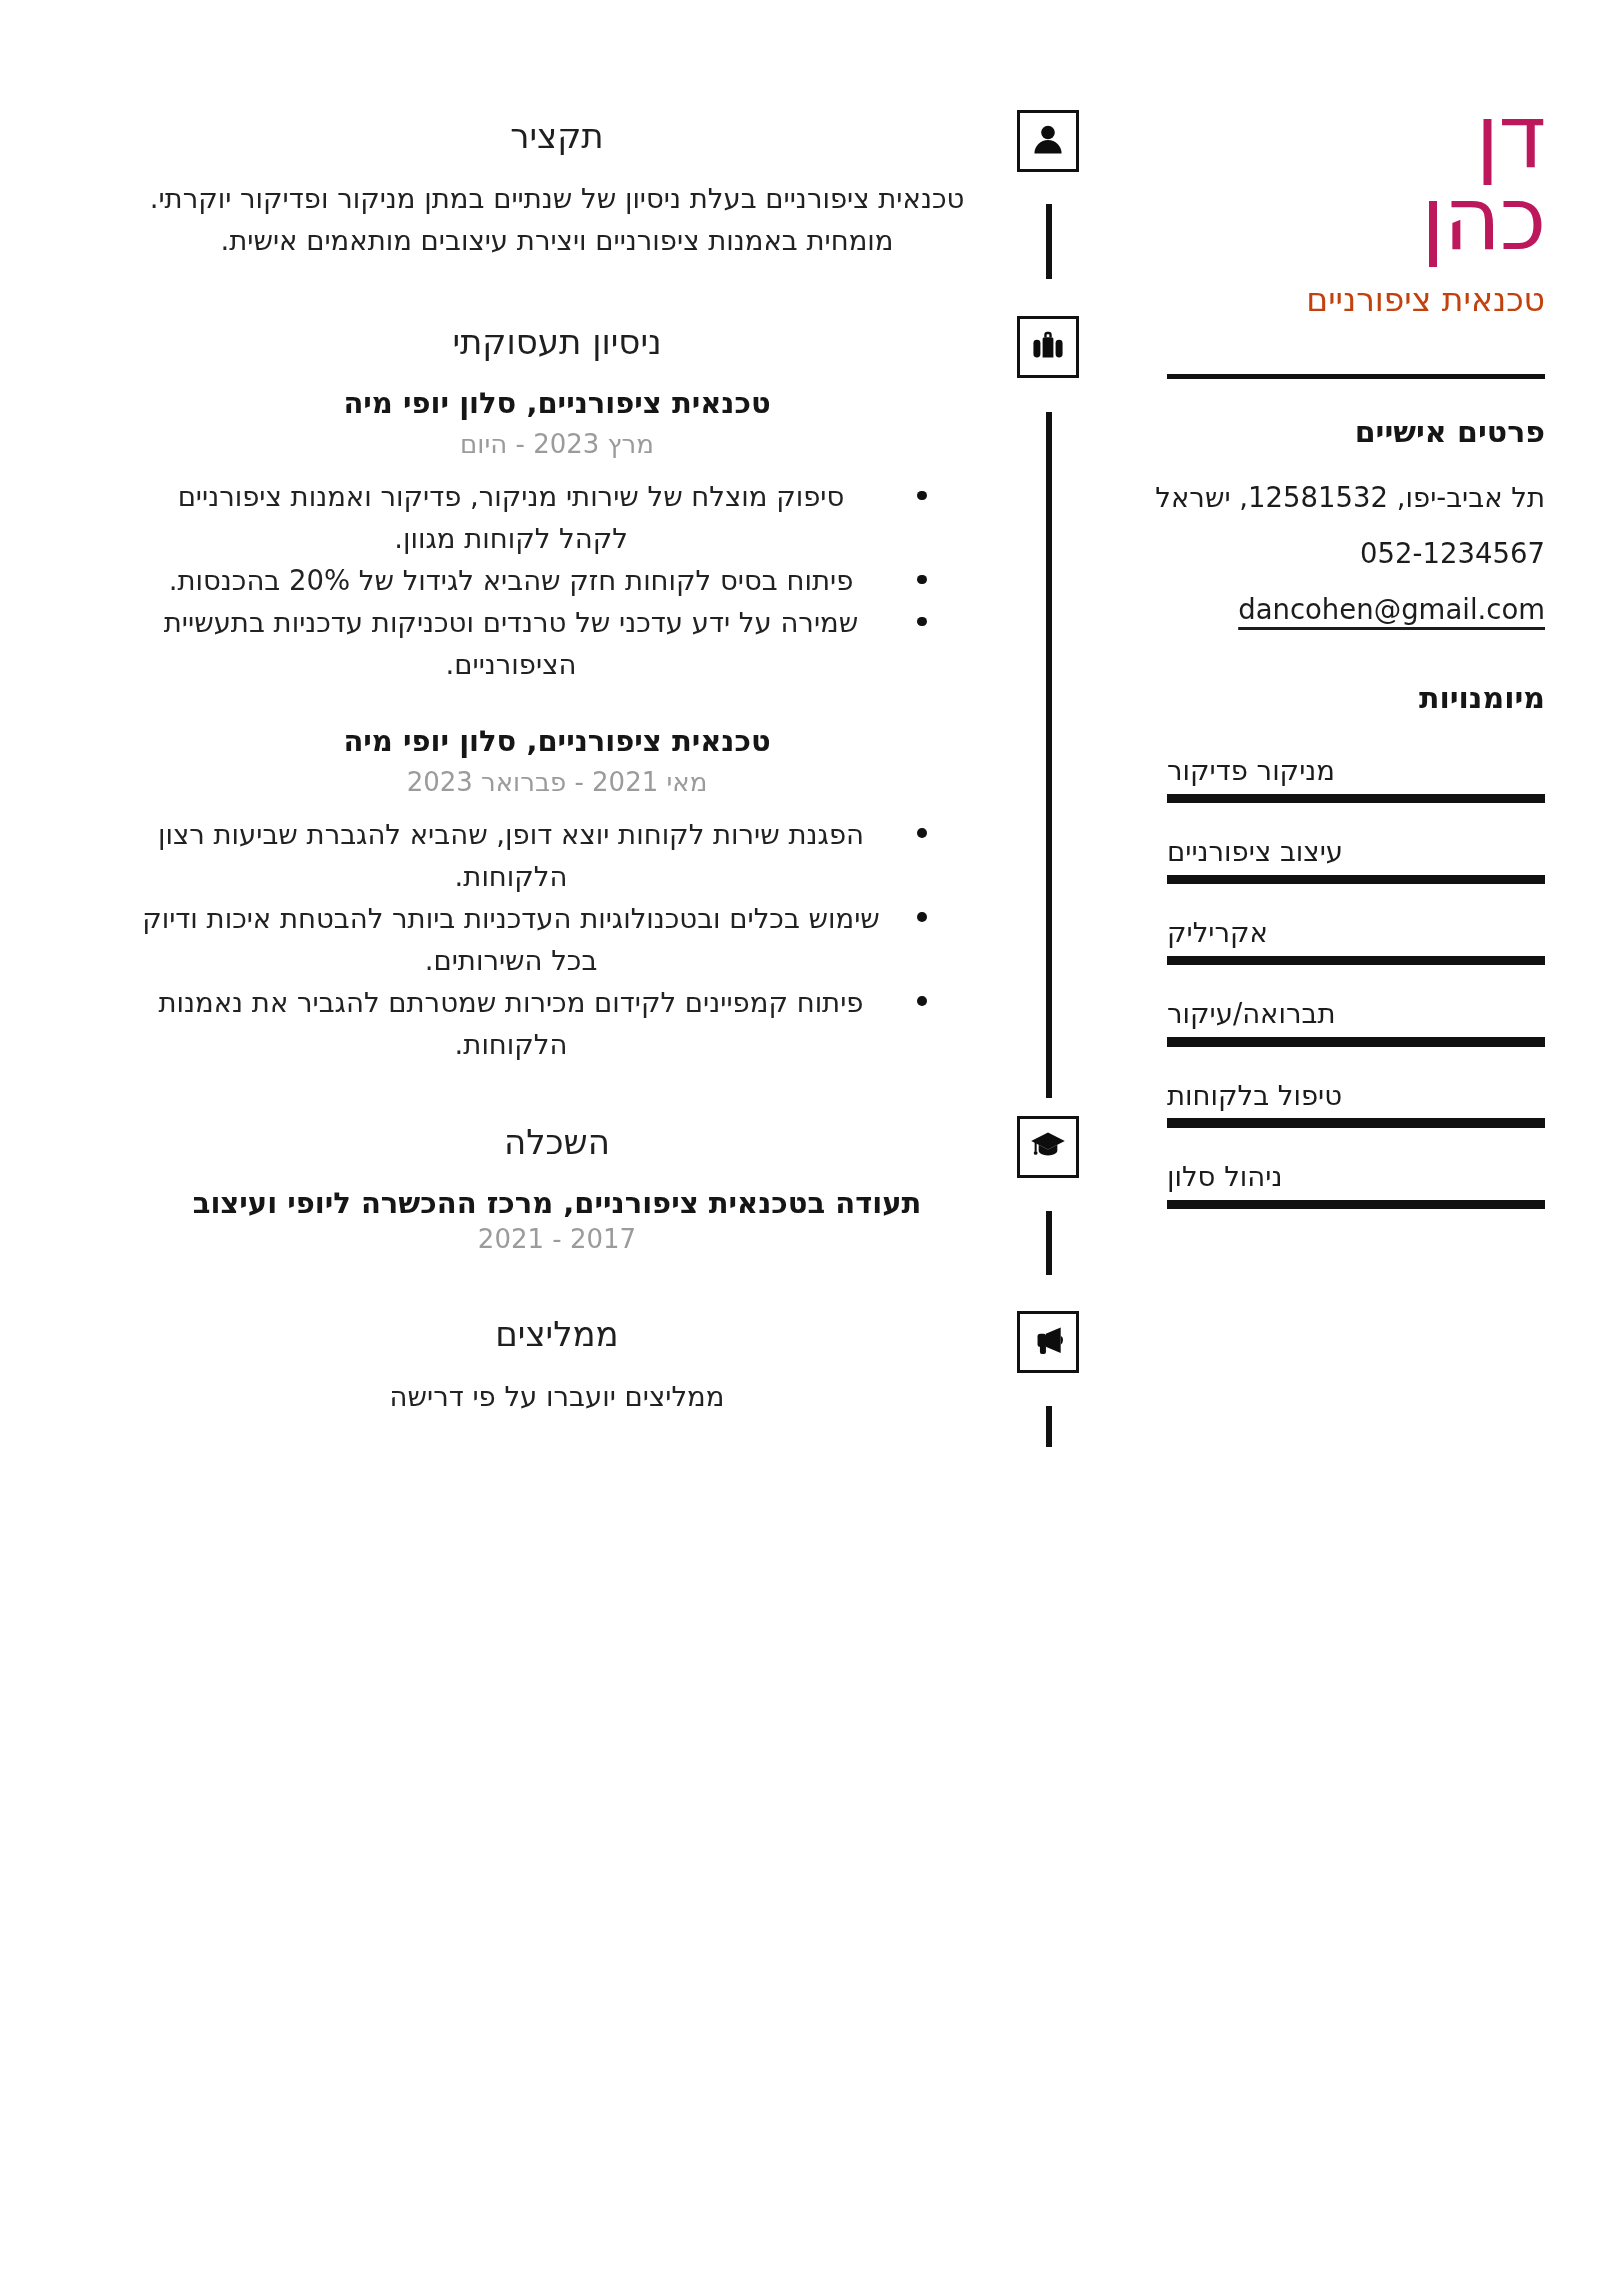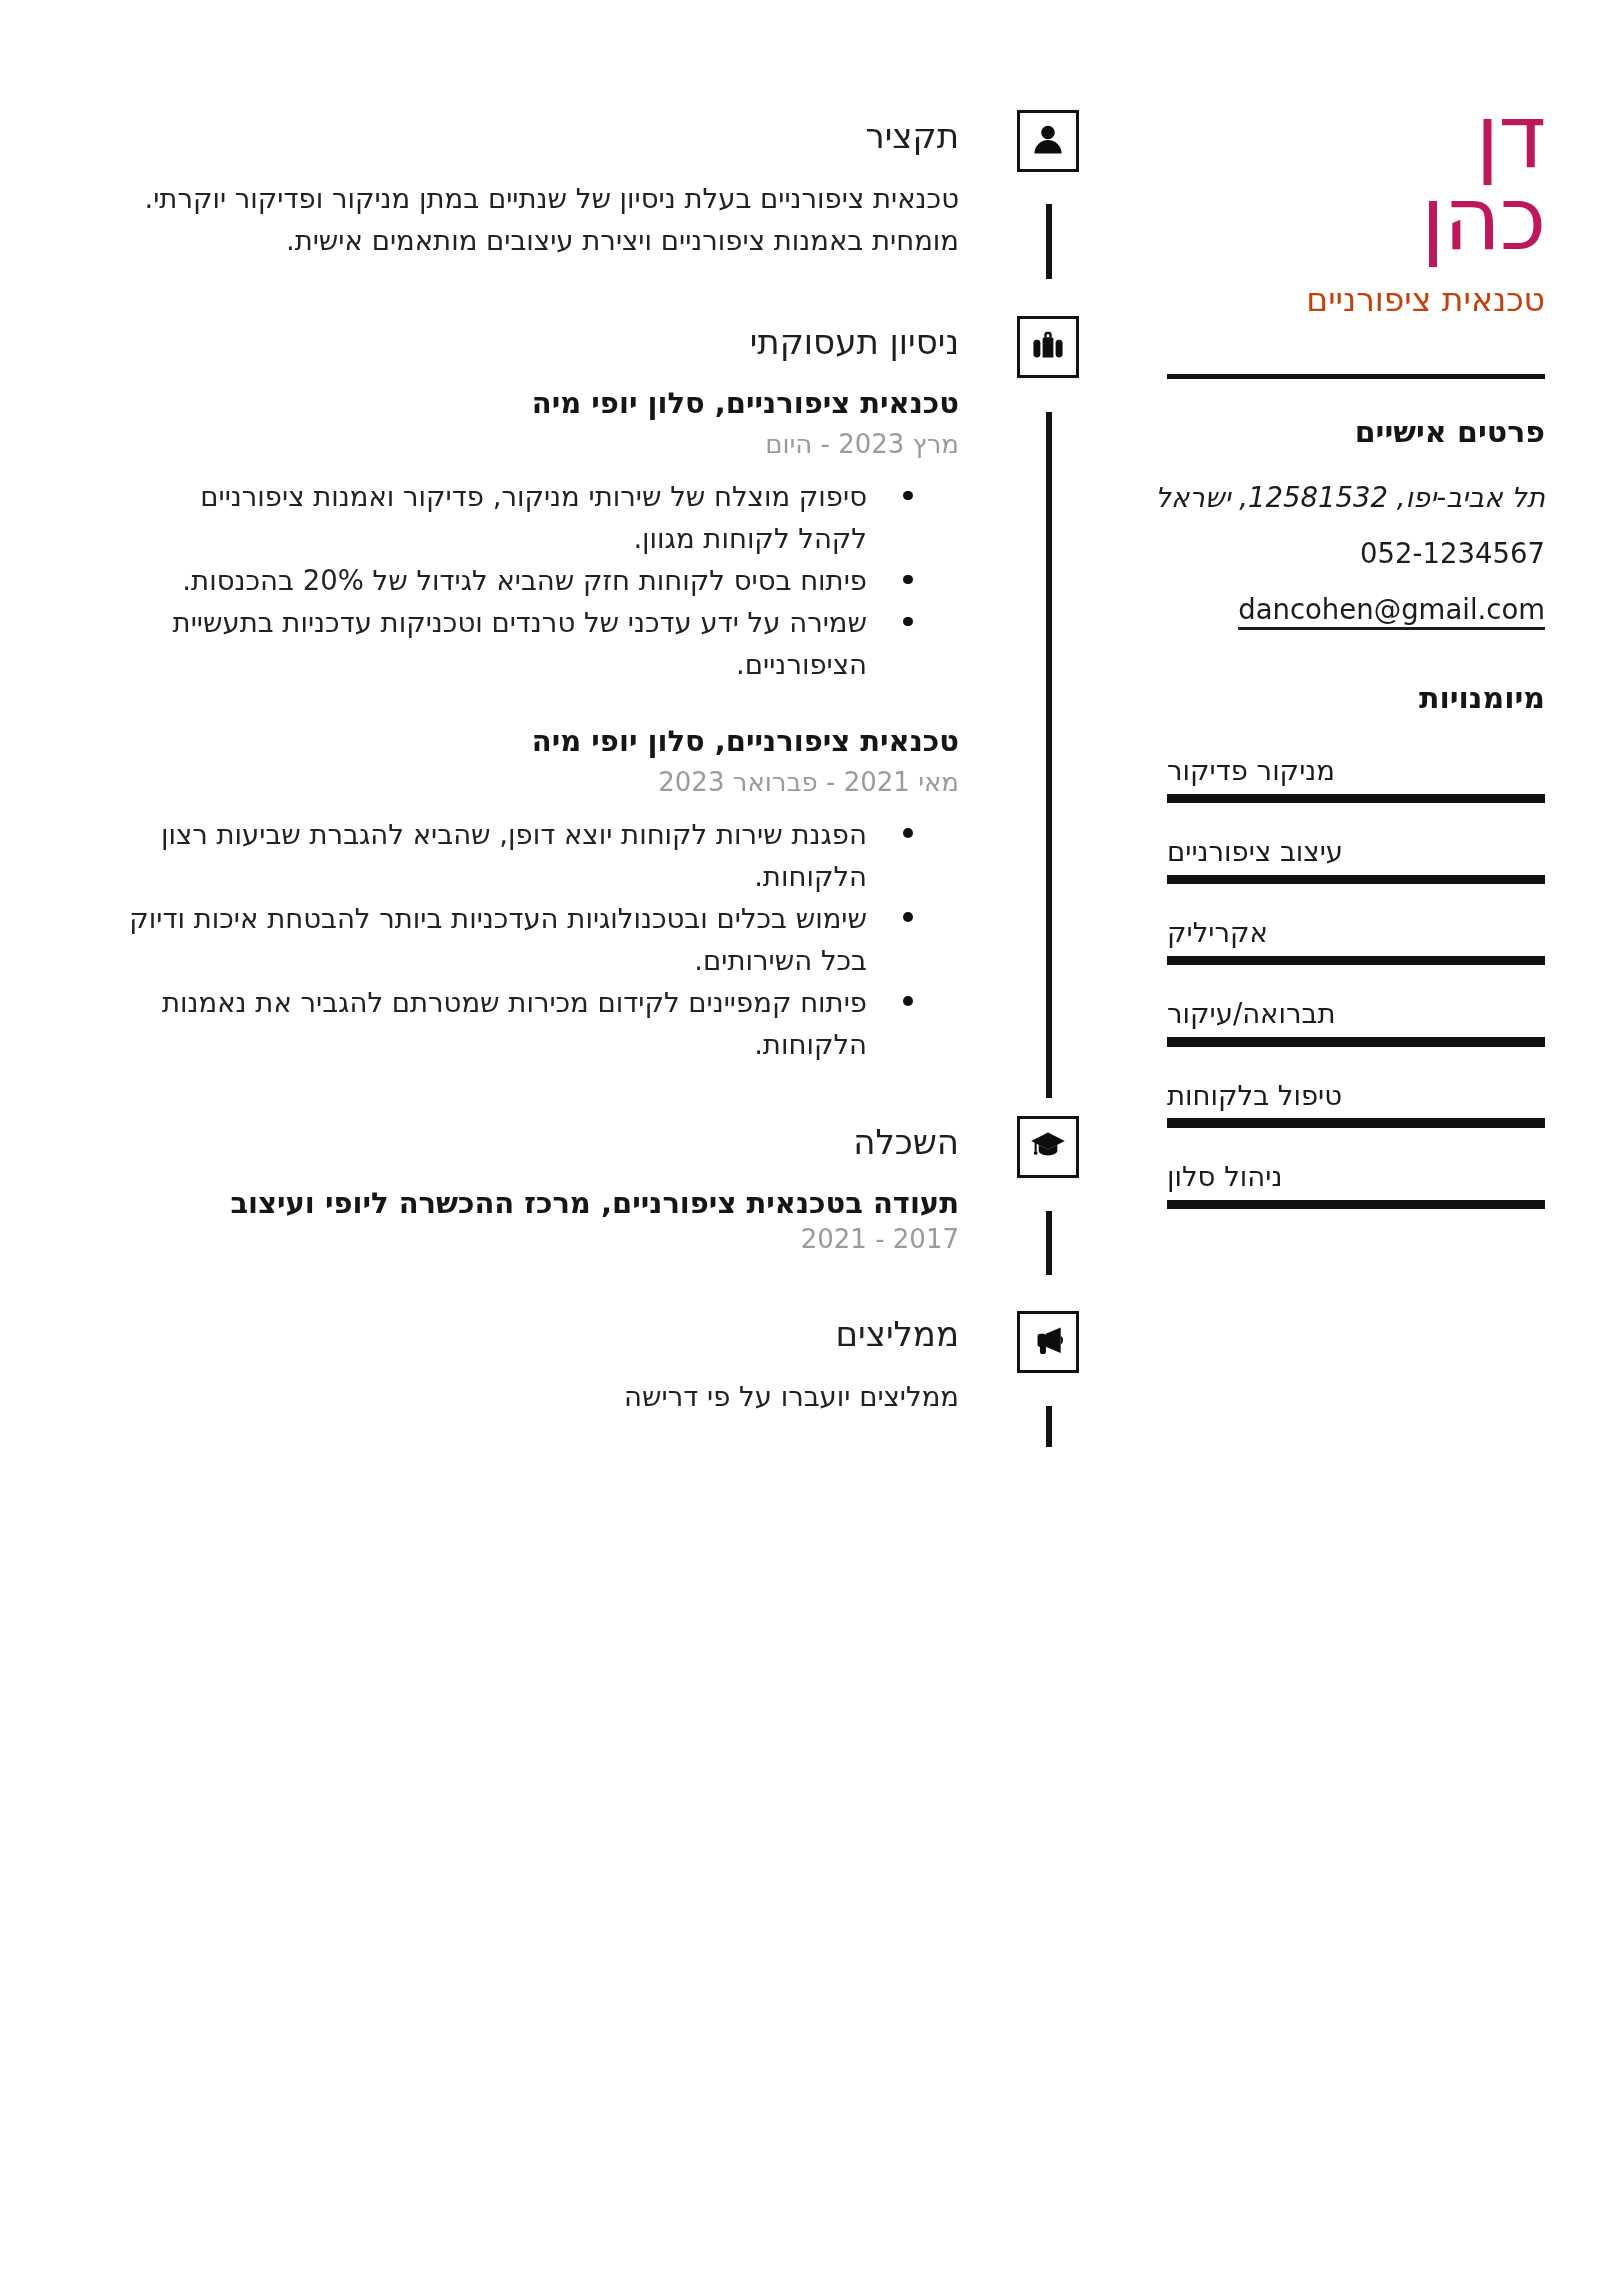--- a/index.html
+++ b/index.html
@@ -20,21 +20,21 @@
         letter-spacing:-1.3px;color:#be185d;}
   .job-headline{position:absolute;top:280px;right:0;width:100%;
         font-size:33px;text-align:right;color:#c2410c;}
   .side-divider{position:absolute;top:374px;right:0;width:100%;height:4.6px;background:#111;}
   .side-h{position:absolute;right:0;width:100%;font-size:30px;font-weight:bold;
         text-align:right;color:#161616;}
   .side-h.contact-h{top:414px;}
   .side-h.skills-h{top:680px;}
   .side-line{position:absolute;right:0;width:100%;font-size:27.5px;text-align:right;
         white-space:nowrap;color:#1c1c1c;}
-  .side-line.addr{top:481px;font-style:italic;}
+  .side-line.addr{top:481px;}
   .side-line.phone{top:537px;text-align:right;}
   .side-line.email{top:593px;}
   .email a, .email{cursor:pointer;}
   .email{text-decoration:underline;text-decoration-thickness:2.6px;text-underline-offset:7.9px;}
   .skills{position:absolute;top:753px;right:0;width:100%;}
   .skill{margin-bottom:31px;}
   .skill .lbl{font-size:27.5px;line-height:1.3;text-align:left;color:#1c1c1c;}
   .skill .bar{margin-top:5.2px;height:9.2px;background:#111;width:100%;}
   
   .tl-box{position:absolute;left:1017px;width:56px;height:56px;border:3.9px solid #111;
@@ -43,21 +43,21 @@
   .tl-box.b1{top:110px;}
   .tl-box.b2{top:316px;}
   .tl-box.b3{top:1116px;}
   .tl-box.b4{top:1311px;}
   .tl-seg{position:absolute;left:1046px;width:5.9px;background:#111;}
   .tl-seg.s1{top:204px;height:75px;}
   .tl-seg.s2{top:412px;height:686px;}
   .tl-seg.s3{top:1211px;height:64px;}
   .tl-seg.s4{top:1406px;height:41px;}
   
-  .main-sec{position:absolute;left:127px;width:832px;text-align:right;}
+  .main-sec{position:absolute;left:141px;width:832px;text-align:center;}
   .sec-h{font-size:34px;line-height:1.1;color:#1f1f1f;font-weight:normal;margin:0;}
   .sec-summary{top:118px;}
   .sec-exp{top:324px;}
   .sec-edu{top:1124px;}
   .sec-ref{top:1316px;}
   .body-txt{margin-top:22px;font-size:27.5px;line-height:42px;color:#222;}
   .job{}
   .job-title{margin-top:23.6px;font-size:29px;line-height:1.25;font-weight:bold;color:#161616;}
   .job2 .job-title{margin-top:38px;}
   .job-dates{margin-top:8px;font-size:26px;line-height:1.2;color:#9b9b9b;}

